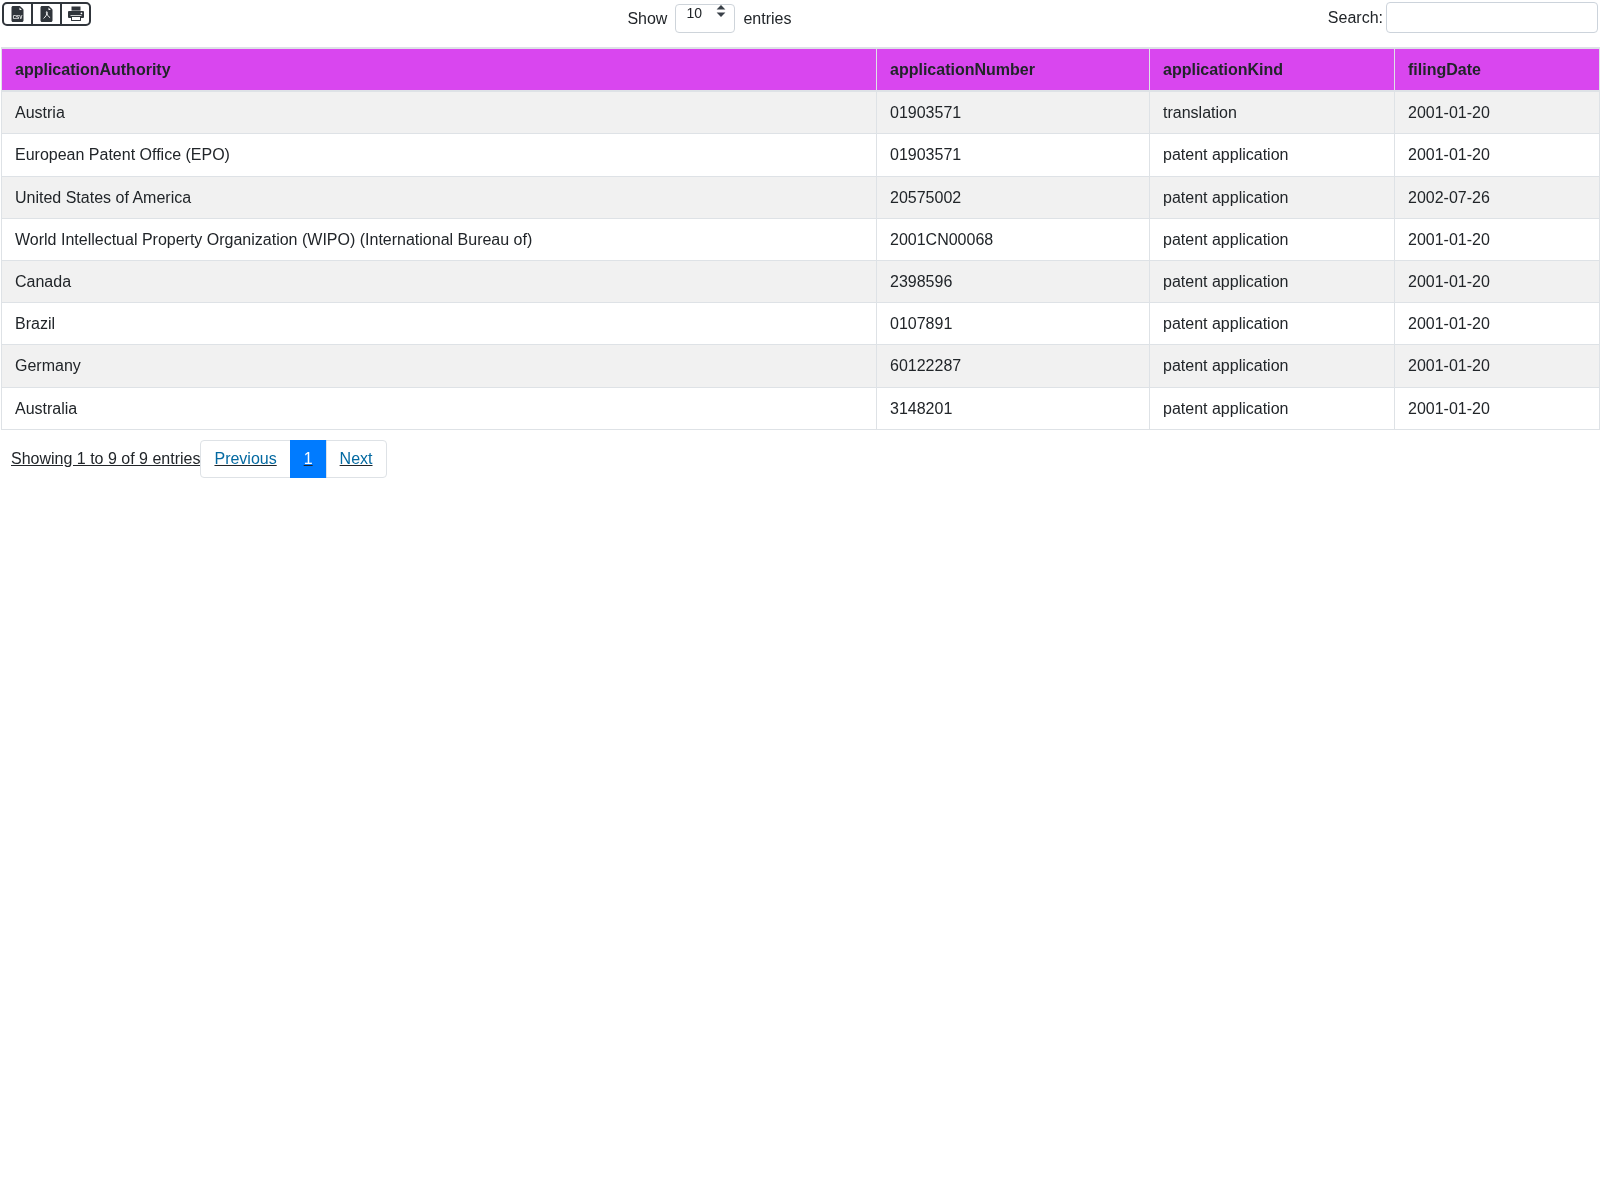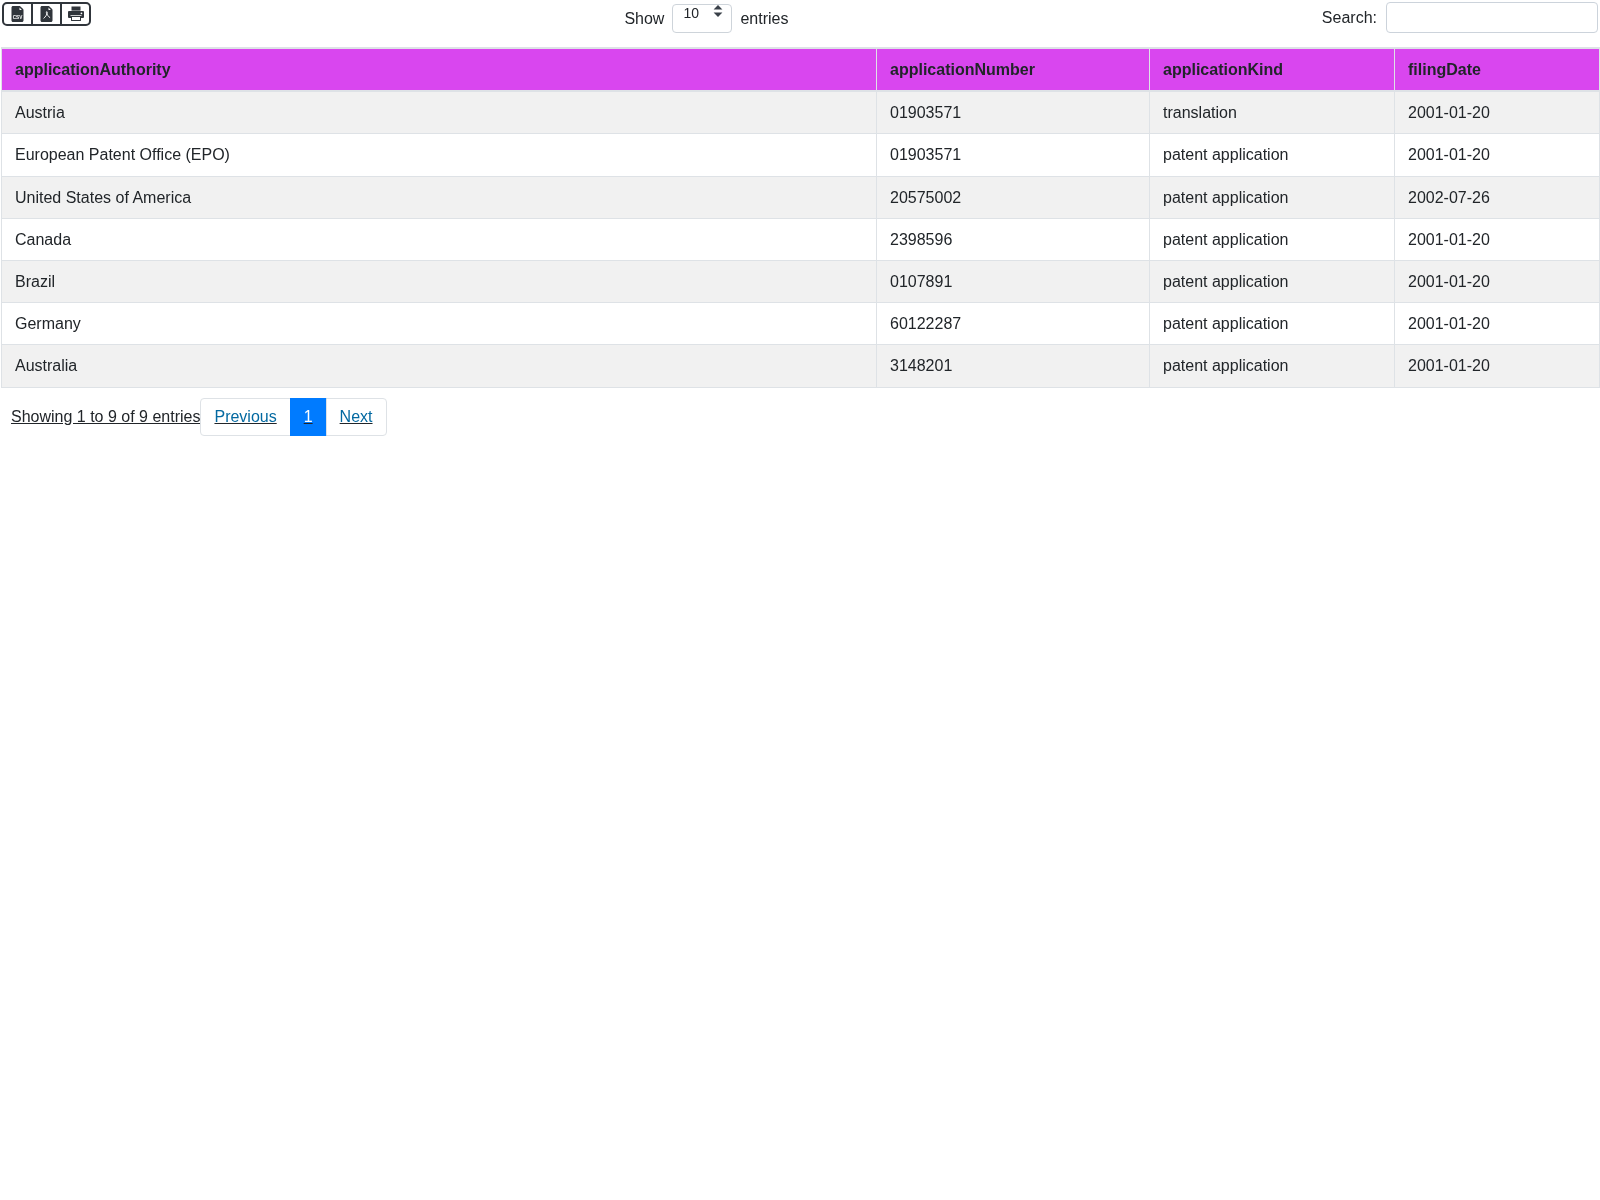--- a/index.html
+++ b/index.html
@@ -47,21 +47,21 @@
     border: 1px solid #ced4da;
     border-radius: 4px;
     padding: 0 8px 0 10px;
     background: #fff;
     font-size: 14px;
     color: #212529;
     cursor: pointer;
   }
   .select-box svg { display: block; }
 
-  .search-control { display: flex; align-items: center; margin-top: 1px; gap: 9px; }
+  .search-control { display: flex; align-items: center; margin-top: 1px; gap: 3px; }
   .search-control input {
     width: 212px; height: 31px;
     border: 1px solid #ccd3db;
     border-radius: 4px;
     padding: 0 8px;
     font-size: 16px;
     font-family: "Liberation Sans", sans-serif;
     outline: none;
   }
 
@@ -208,20 +208,26 @@
         <td>patent application</td>
         <td>2001-01-20</td>
       </tr>
       <tr>
         <td>United States of America</td>
         <td>20575002</td>
         <td>patent application</td>
         <td>2002-07-26</td>
       </tr>
       <tr>
+        <td>World Intellectual Property Organization (WIPO) (International Bureau of)</td>
+        <td>2001CN00068</td>
+        <td>patent application</td>
+        <td>2001-01-20</td>
+      </tr>
+      <tr>
         <td>Canada</td>
         <td>2398596</td>
         <td>patent application</td>
         <td>2001-01-20</td>
       </tr>
       <tr>
         <td>Brazil</td>
         <td>0107891</td>
         <td>patent application</td>
         <td>2001-01-20</td>

